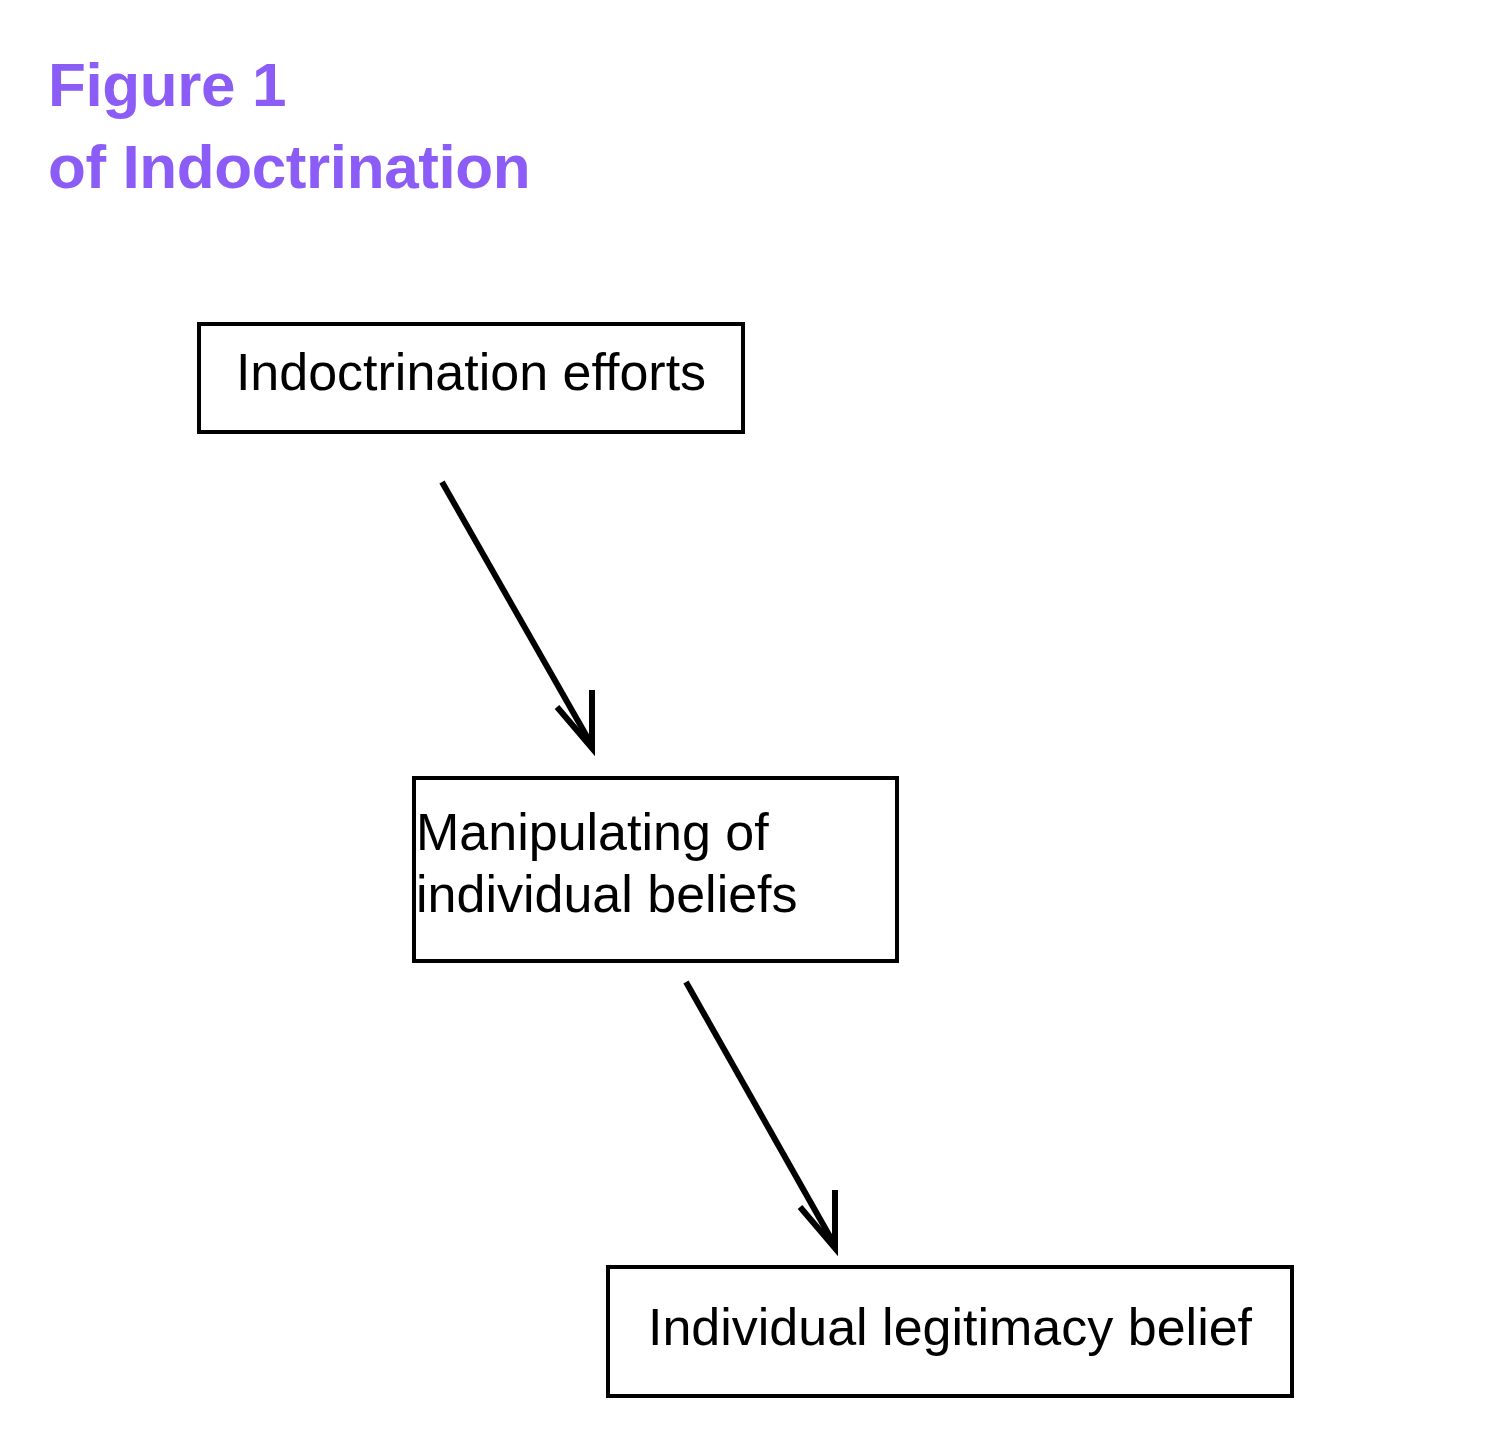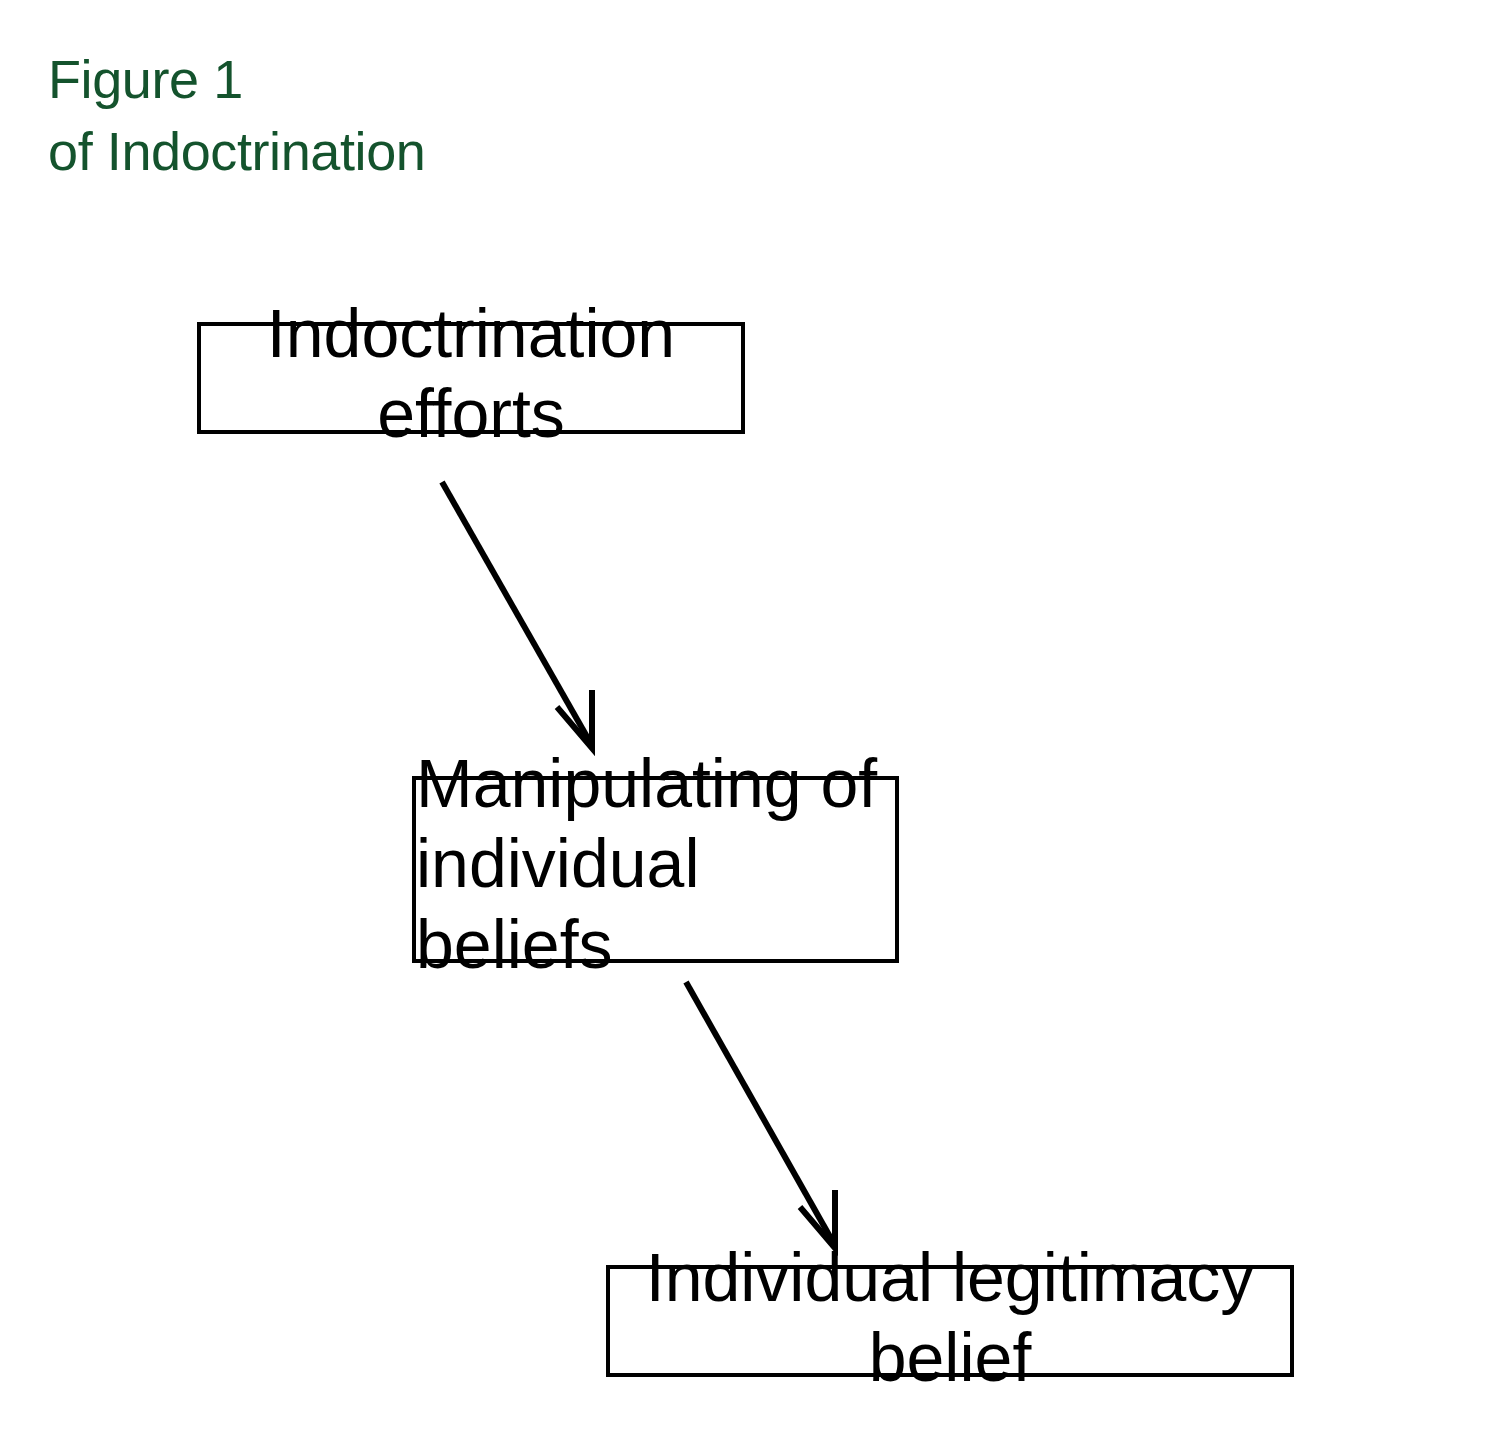--- a/index.html
+++ b/index.html
@@ -18,40 +18,40 @@
   }
 
   
   .title-block {
     position: absolute;
     left: 48px;
     top: 44px;
     width: 1410px;
   }
   .title-line {
-    font-weight: normal;
-    font-size: 54px;
+    font-weight: bold;
+    font-size: 62px;
     line-height: 1.33;
     letter-spacing: -0.4px;
-    color: #14532d;
+    color: #8b5cf6;
     white-space: nowrap;
   }
 
   
   .flow-box {
     position: absolute;
     box-sizing: border-box;
     border: 4px solid #000000;
     background: #ffffff;
     display: flex;
     align-items: center;
     justify-content: center;
   }
   .flow-box-text {
-    font-size: 68px;
+    font-size: 52px;
     line-height: 1.18;
     color: #000000;
     text-align: center;
     white-space: pre-line;
   }
 
   #box-indoctrination-efforts {
     left: 197px;
     top: 322px;
     width: 548px;
@@ -72,21 +72,21 @@
   #box-manipulating-beliefs .flow-box-text {
     text-align: left;
     position: relative;
     top: -6px;
   }
 
   #box-individual-legitimacy {
     left: 606px;
     top: 1265px;
     width: 688px;
-    height: 112px;
+    height: 133px;
   }
   #box-individual-legitimacy .flow-box-text {
     position: relative;
     top: -4px;
   }
 
   
   .arrow-svg {
     position: absolute;
     left: 0;

